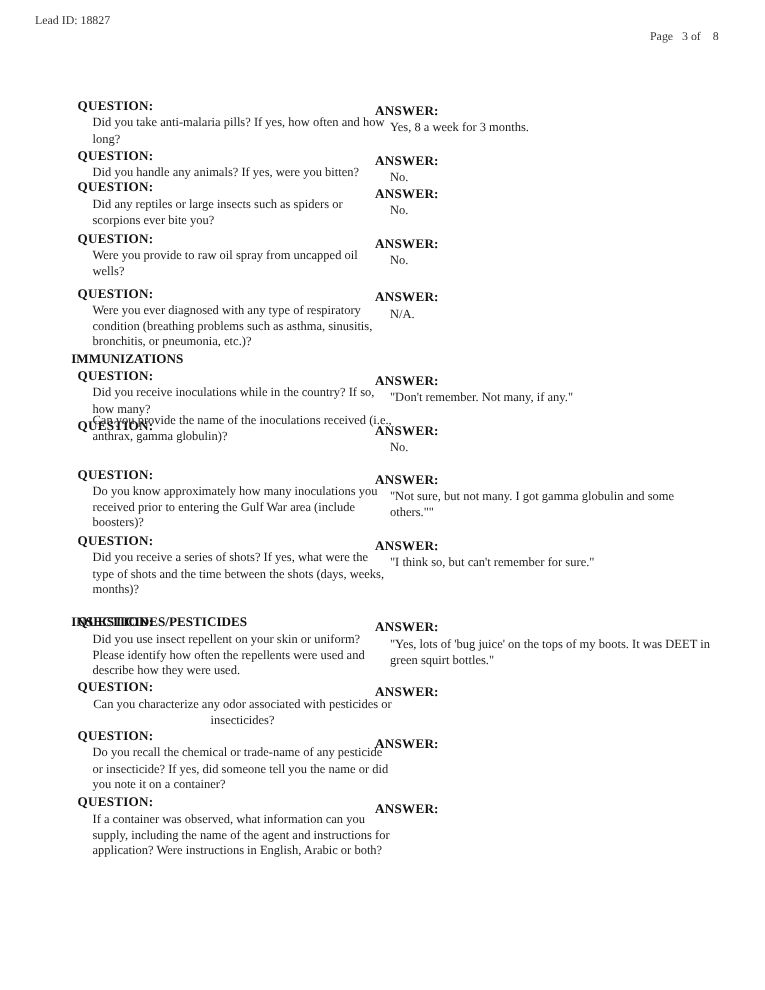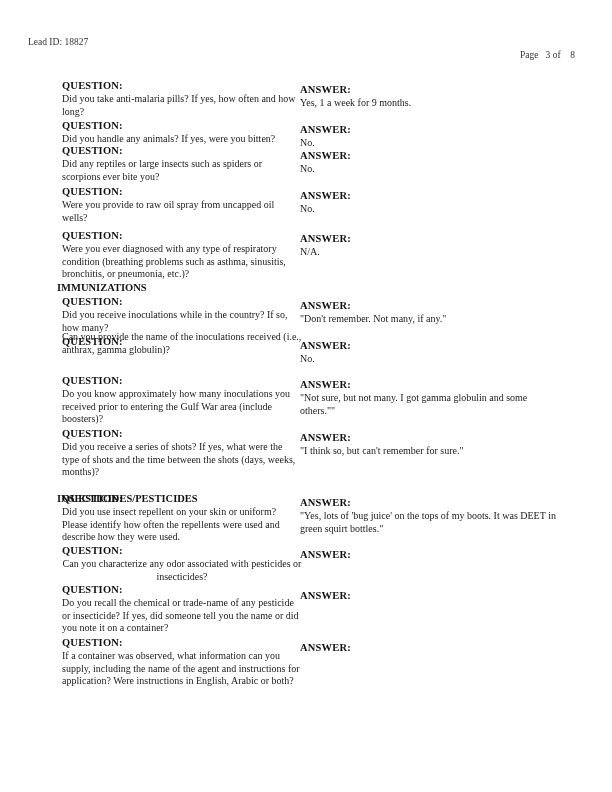--- a/index.html
+++ b/index.html
@@ -1,40 +1,40 @@
 <!DOCTYPE html>
 <html><head>
 <meta charset="utf-8">
 <style>
   html, body { margin: 0; padding: 0; background: #ffffff; }
   body { width: 612px; height: 792px; position: relative; overflow: hidden;
          font-family: "Liberation Serif", "DejaVu Serif", serif; color: #111; }
   .abs { position: absolute; }
-  .hdr { font-size: 9.5px; color: #333; margin-top: 25px; }
+  .hdr { font-size: 9.5px; color: #333; }
   .lbl { font-weight: bold; font-size: 10.5px; letter-spacing: 0.2px; color: #111; }
-  .txt { font-size: 10px; line-height: 12.5px; color: #1a1a1a; }
+  .txt { font-size: 10px; line-height: 12.5px; color: #1a1a1a; margin-left: 12px; }
   .section { font-weight: bold; font-size: 10.5px; color: #111; }
   .q { left: 62px; width: 240px; }
   .a { left: 300px; width: 260px; }
 </style>
 </head>
 <body>
 
 <div class="abs hdr" style="left:28px; top:12px;">Lead ID: 18827</div>
 <div class="abs hdr" style="left:520px; top:25px; width:80px; white-space:nowrap;">
   <span>Page</span>&nbsp;&nbsp;
   <span>3</span>
   <span>of</span>&nbsp;&nbsp;&nbsp;
   <span>8</span>
 </div>
 
 <div class="abs q lbl" style="top:80px;">QUESTION:</div>
 <div class="abs q txt" style="top:93px;">Did you take anti-malaria pills?  If yes, how often and how long?</div>
 <div class="abs a lbl" style="top:84px;">ANSWER:</div>
-<div class="abs a txt" style="top:97px;">Yes, 1 a week for 9 months.</div>
+<div class="abs a txt" style="top:97px;">Yes, 8 a week for 3 months.</div>
 
 <div class="abs q lbl" style="top:120px;">QUESTION:</div>
 <div class="abs q txt" style="top:133px;">Did you handle any animals?  If yes, were you bitten?</div>
 <div class="abs a lbl" style="top:124px;">ANSWER:</div>
 <div class="abs a txt" style="top:137px;">No.</div>
 
 <div class="abs q lbl" style="top:145px;">QUESTION:</div>
 <div class="abs q txt" style="top:158px;">Did any reptiles or large insects such as spiders or scorpions ever bite you?</div>
 <div class="abs a lbl" style="top:150px;">ANSWER:</div>
 <div class="abs a txt" style="top:163px;">No.</div>

